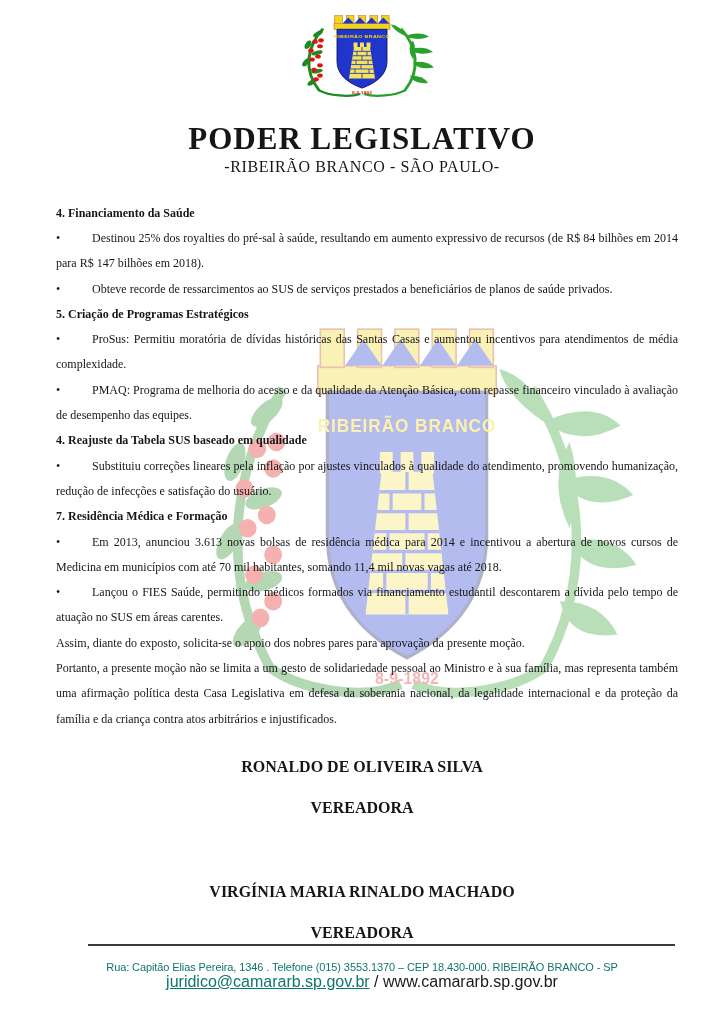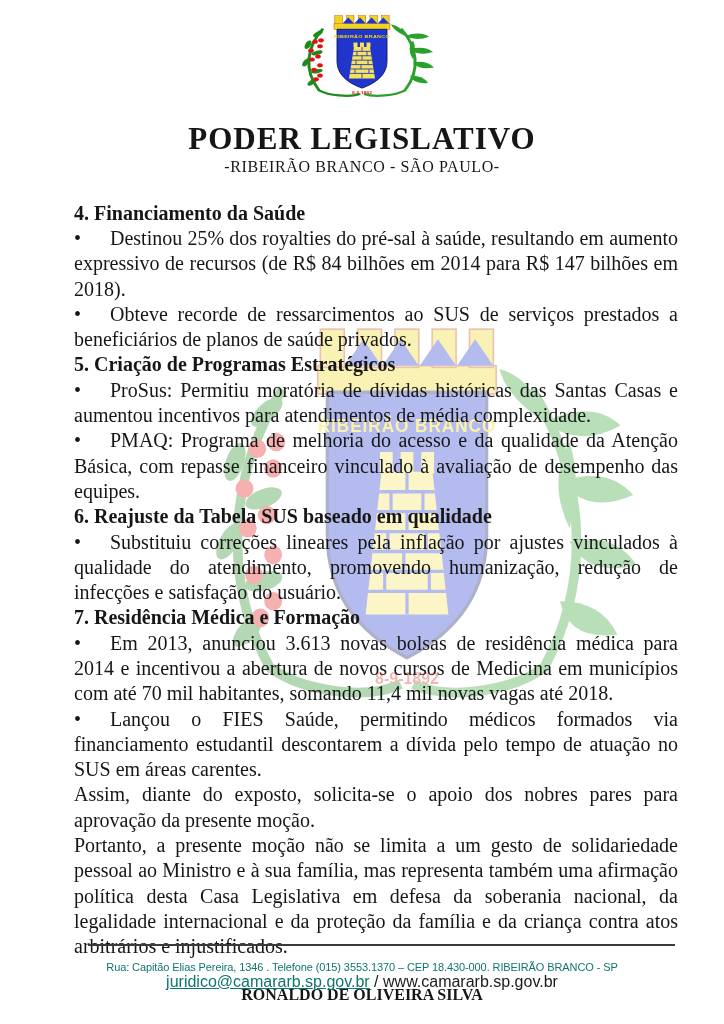--- a/index.html
+++ b/index.html
@@ -33,22 +33,22 @@
     line-height:1.15;
   }
   .subtitle{
     margin-top:1px;
     font-size:16px;
     letter-spacing:0.6px;
   }
   
   .doc-body{
     position:relative;z-index:1;
-    margin:25px 46px 0 74px;
-    font-size:20px;
+    margin:25px 46px 0 56px;
+    font-size:12px;
     line-height:25.3px;
     text-align:justify;
   }
   .doc-body p{margin:0;}
   .doc-body p.heading{font-weight:bold;text-align:left;}
   .tab-bullet{display:inline-block;width:36px;}
   
   .signatures{
     position:relative;z-index:1;
     margin-top:22px;
@@ -186,21 +186,21 @@
     <div class="subtitle">-RIBEIRÃO BRANCO - SÃO PAULO-</div>
   </header>
 
   <main class="doc-body" id="doc-body">
       <p class="heading">4. Financiamento da Saúde</p>
       <p class="bullet"><span class="tab-bullet">•</span>Destinou 25% dos royalties do pré-sal à saúde, resultando em aumento expressivo de recursos (de R$ 84 bilhões em 2014 para R$ 147 bilhões em 2018).</p>
       <p class="bullet"><span class="tab-bullet">•</span>Obteve recorde de ressarcimentos ao SUS de serviços prestados a beneficiários de planos de saúde privados.</p>
       <p class="heading">5. Criação de Programas Estratégicos</p>
       <p class="bullet"><span class="tab-bullet">•</span>ProSus: Permitiu moratória de dívidas históricas das Santas Casas e aumentou incentivos para atendimentos de média complexidade.</p>
       <p class="bullet"><span class="tab-bullet">•</span>PMAQ: Programa de melhoria do acesso e da qualidade da Atenção Básica, com repasse financeiro vinculado à avaliação de desempenho das equipes.</p>
-      <p class="heading">6. Reajuste da Tabela SUS baseado em qualidade</p>
+      <p class="heading">4. Reajuste da Tabela SUS baseado em qualidade</p>
       <p class="bullet"><span class="tab-bullet">•</span>Substituiu correções lineares pela inflação por ajustes vinculados à qualidade do atendimento, promovendo humanização, redução de infecções e satisfação do usuário.</p>
       <p class="heading">7. Residência Médica e Formação</p>
       <p class="bullet"><span class="tab-bullet">•</span>Em 2013, anunciou 3.613 novas bolsas de residência médica para 2014 e incentivou a abertura de novos cursos de Medicina em municípios com até 70 mil habitantes, somando 11,4 mil novas vagas até 2018.</p>
       <p class="bullet"><span class="tab-bullet">•</span>Lançou o FIES Saúde, permitindo médicos formados via financiamento estudantil descontarem a dívida pelo tempo de atuação no SUS em áreas carentes.</p>
       <p class="plain">Assim, diante do exposto, solicita-se o apoio dos nobres pares para aprovação da presente moção.</p>
       <p class="plain">Portanto, a presente moção não se limita a um gesto de solidariedade pessoal ao Ministro e à sua família, mas representa também uma afirmação política desta Casa Legislativa em defesa da soberania nacional, da legalidade internacional e da proteção da família e da criança contra atos arbitrários e injustificados.</p>
     </main>
 
   <section class="signatures">
     <p class="sig-name">RONALDO DE OLIVEIRA SILVA</p>

